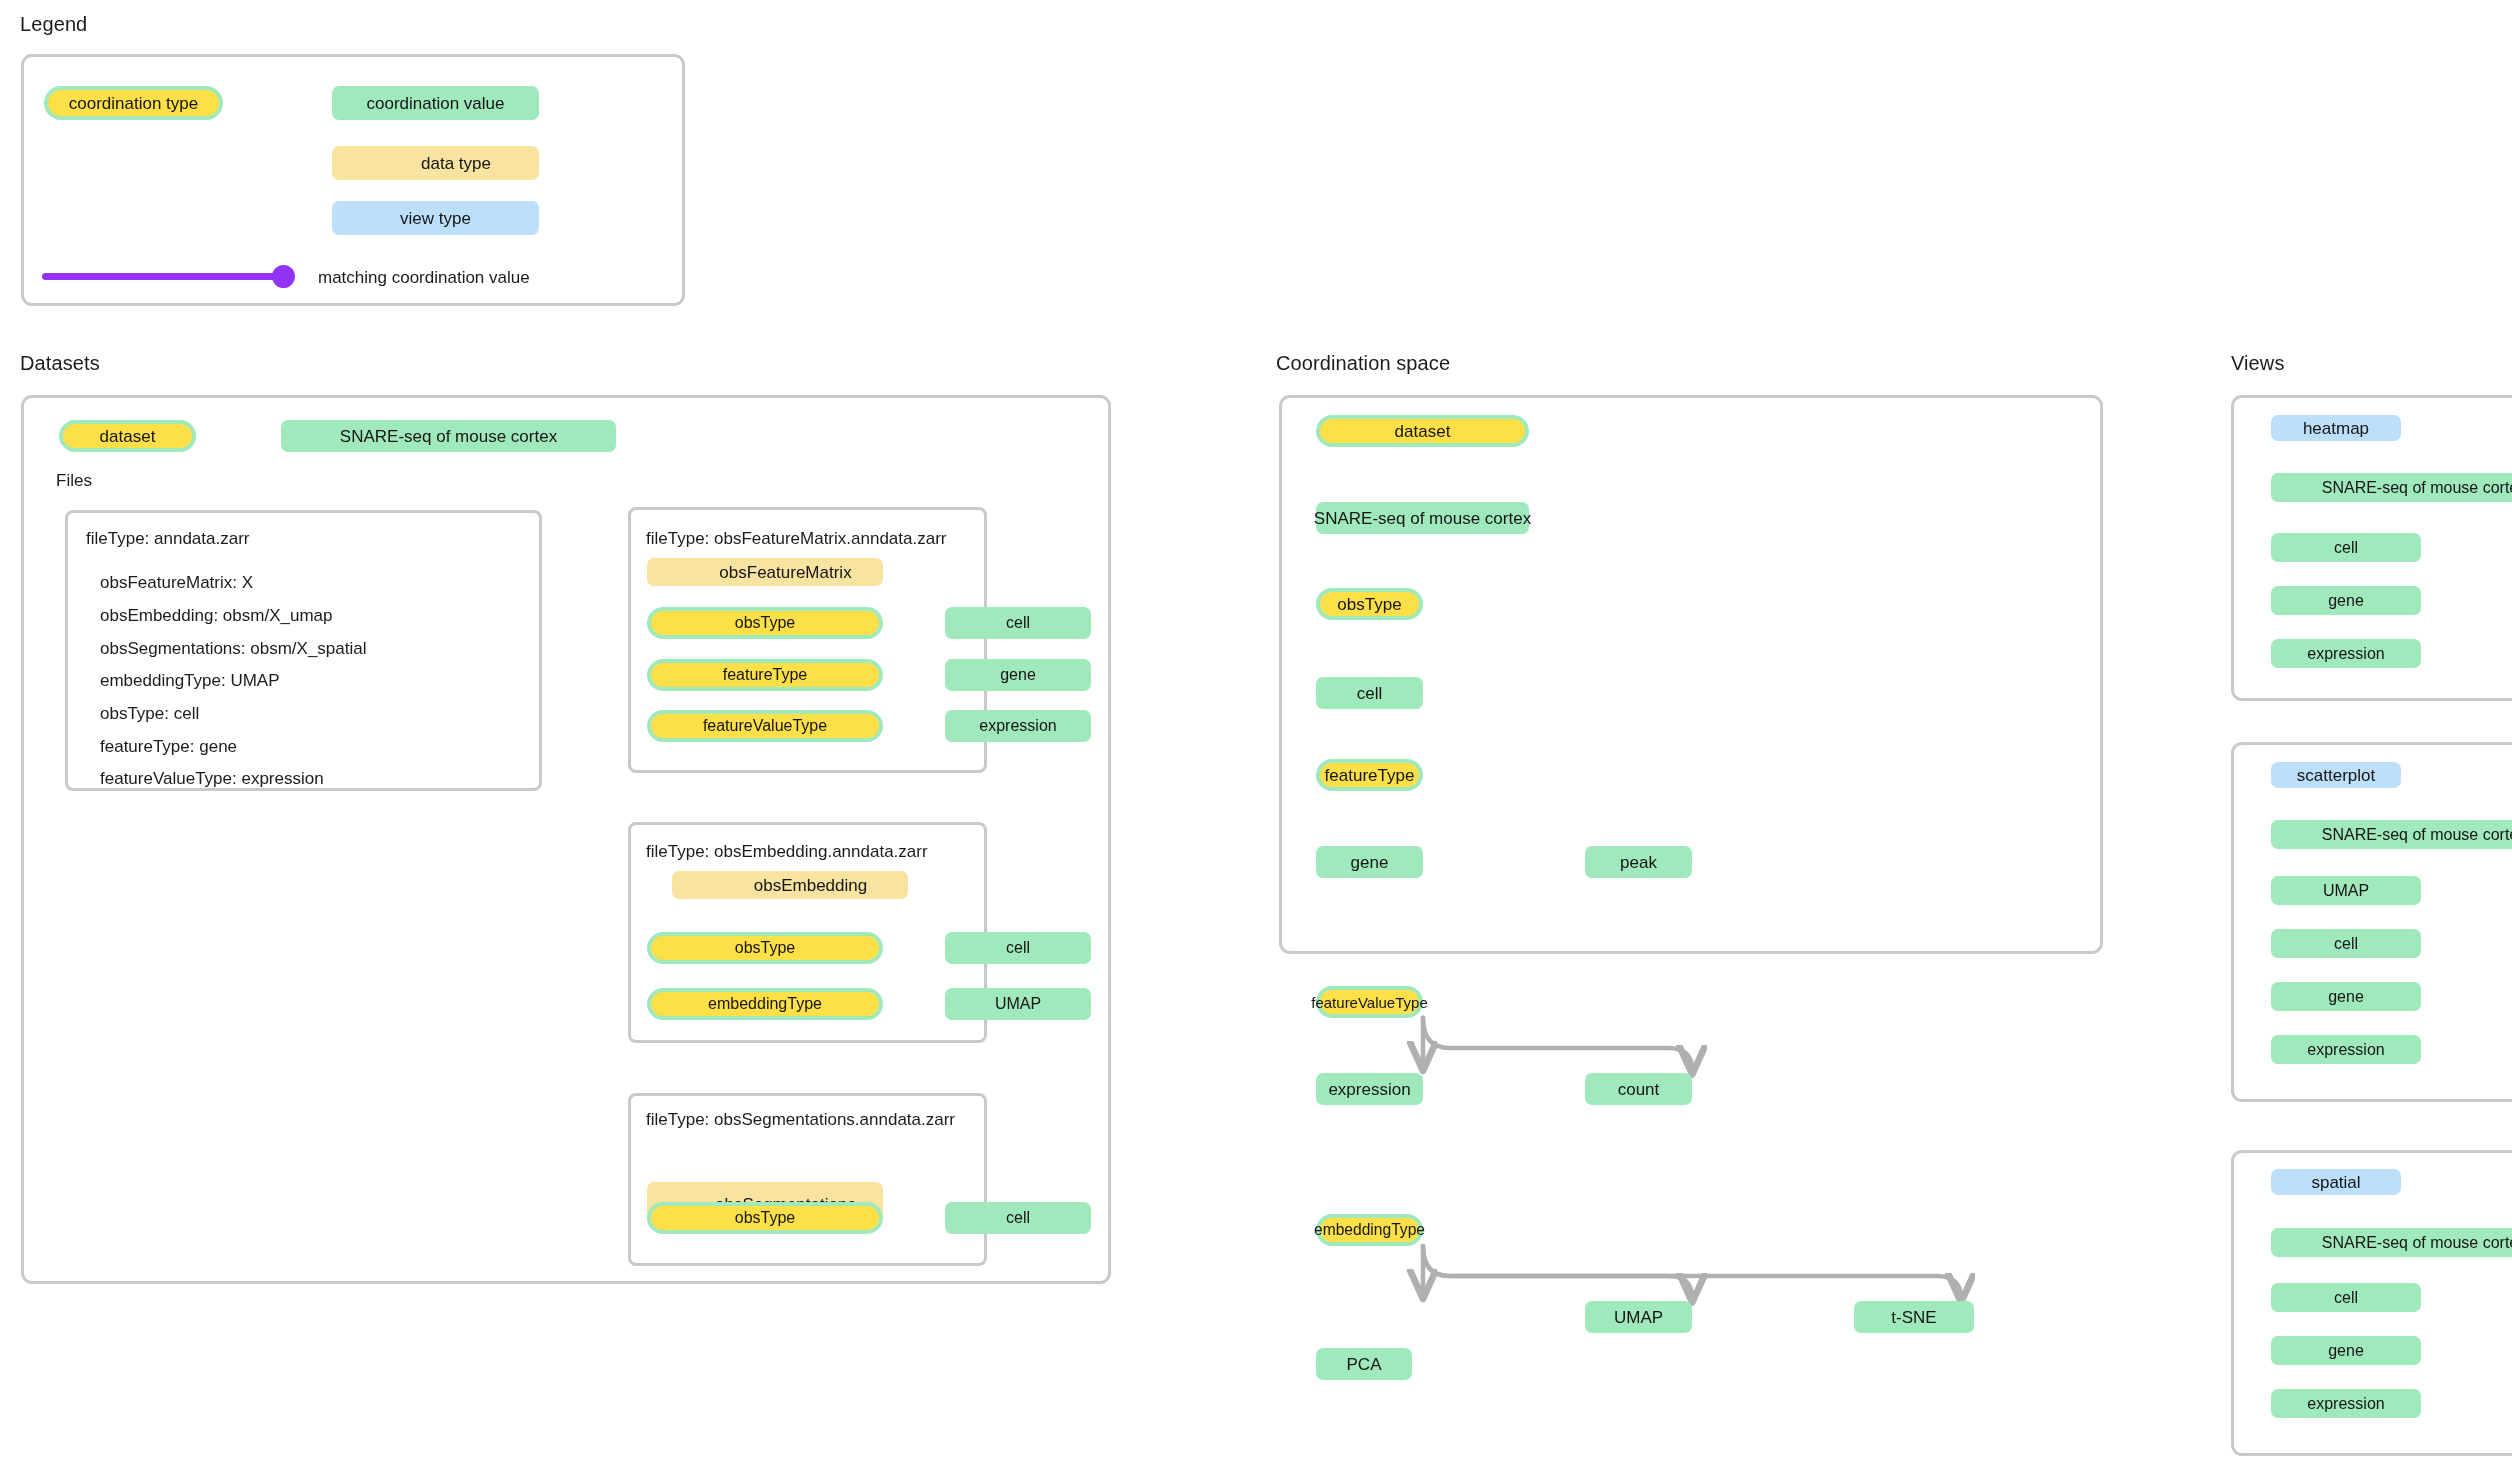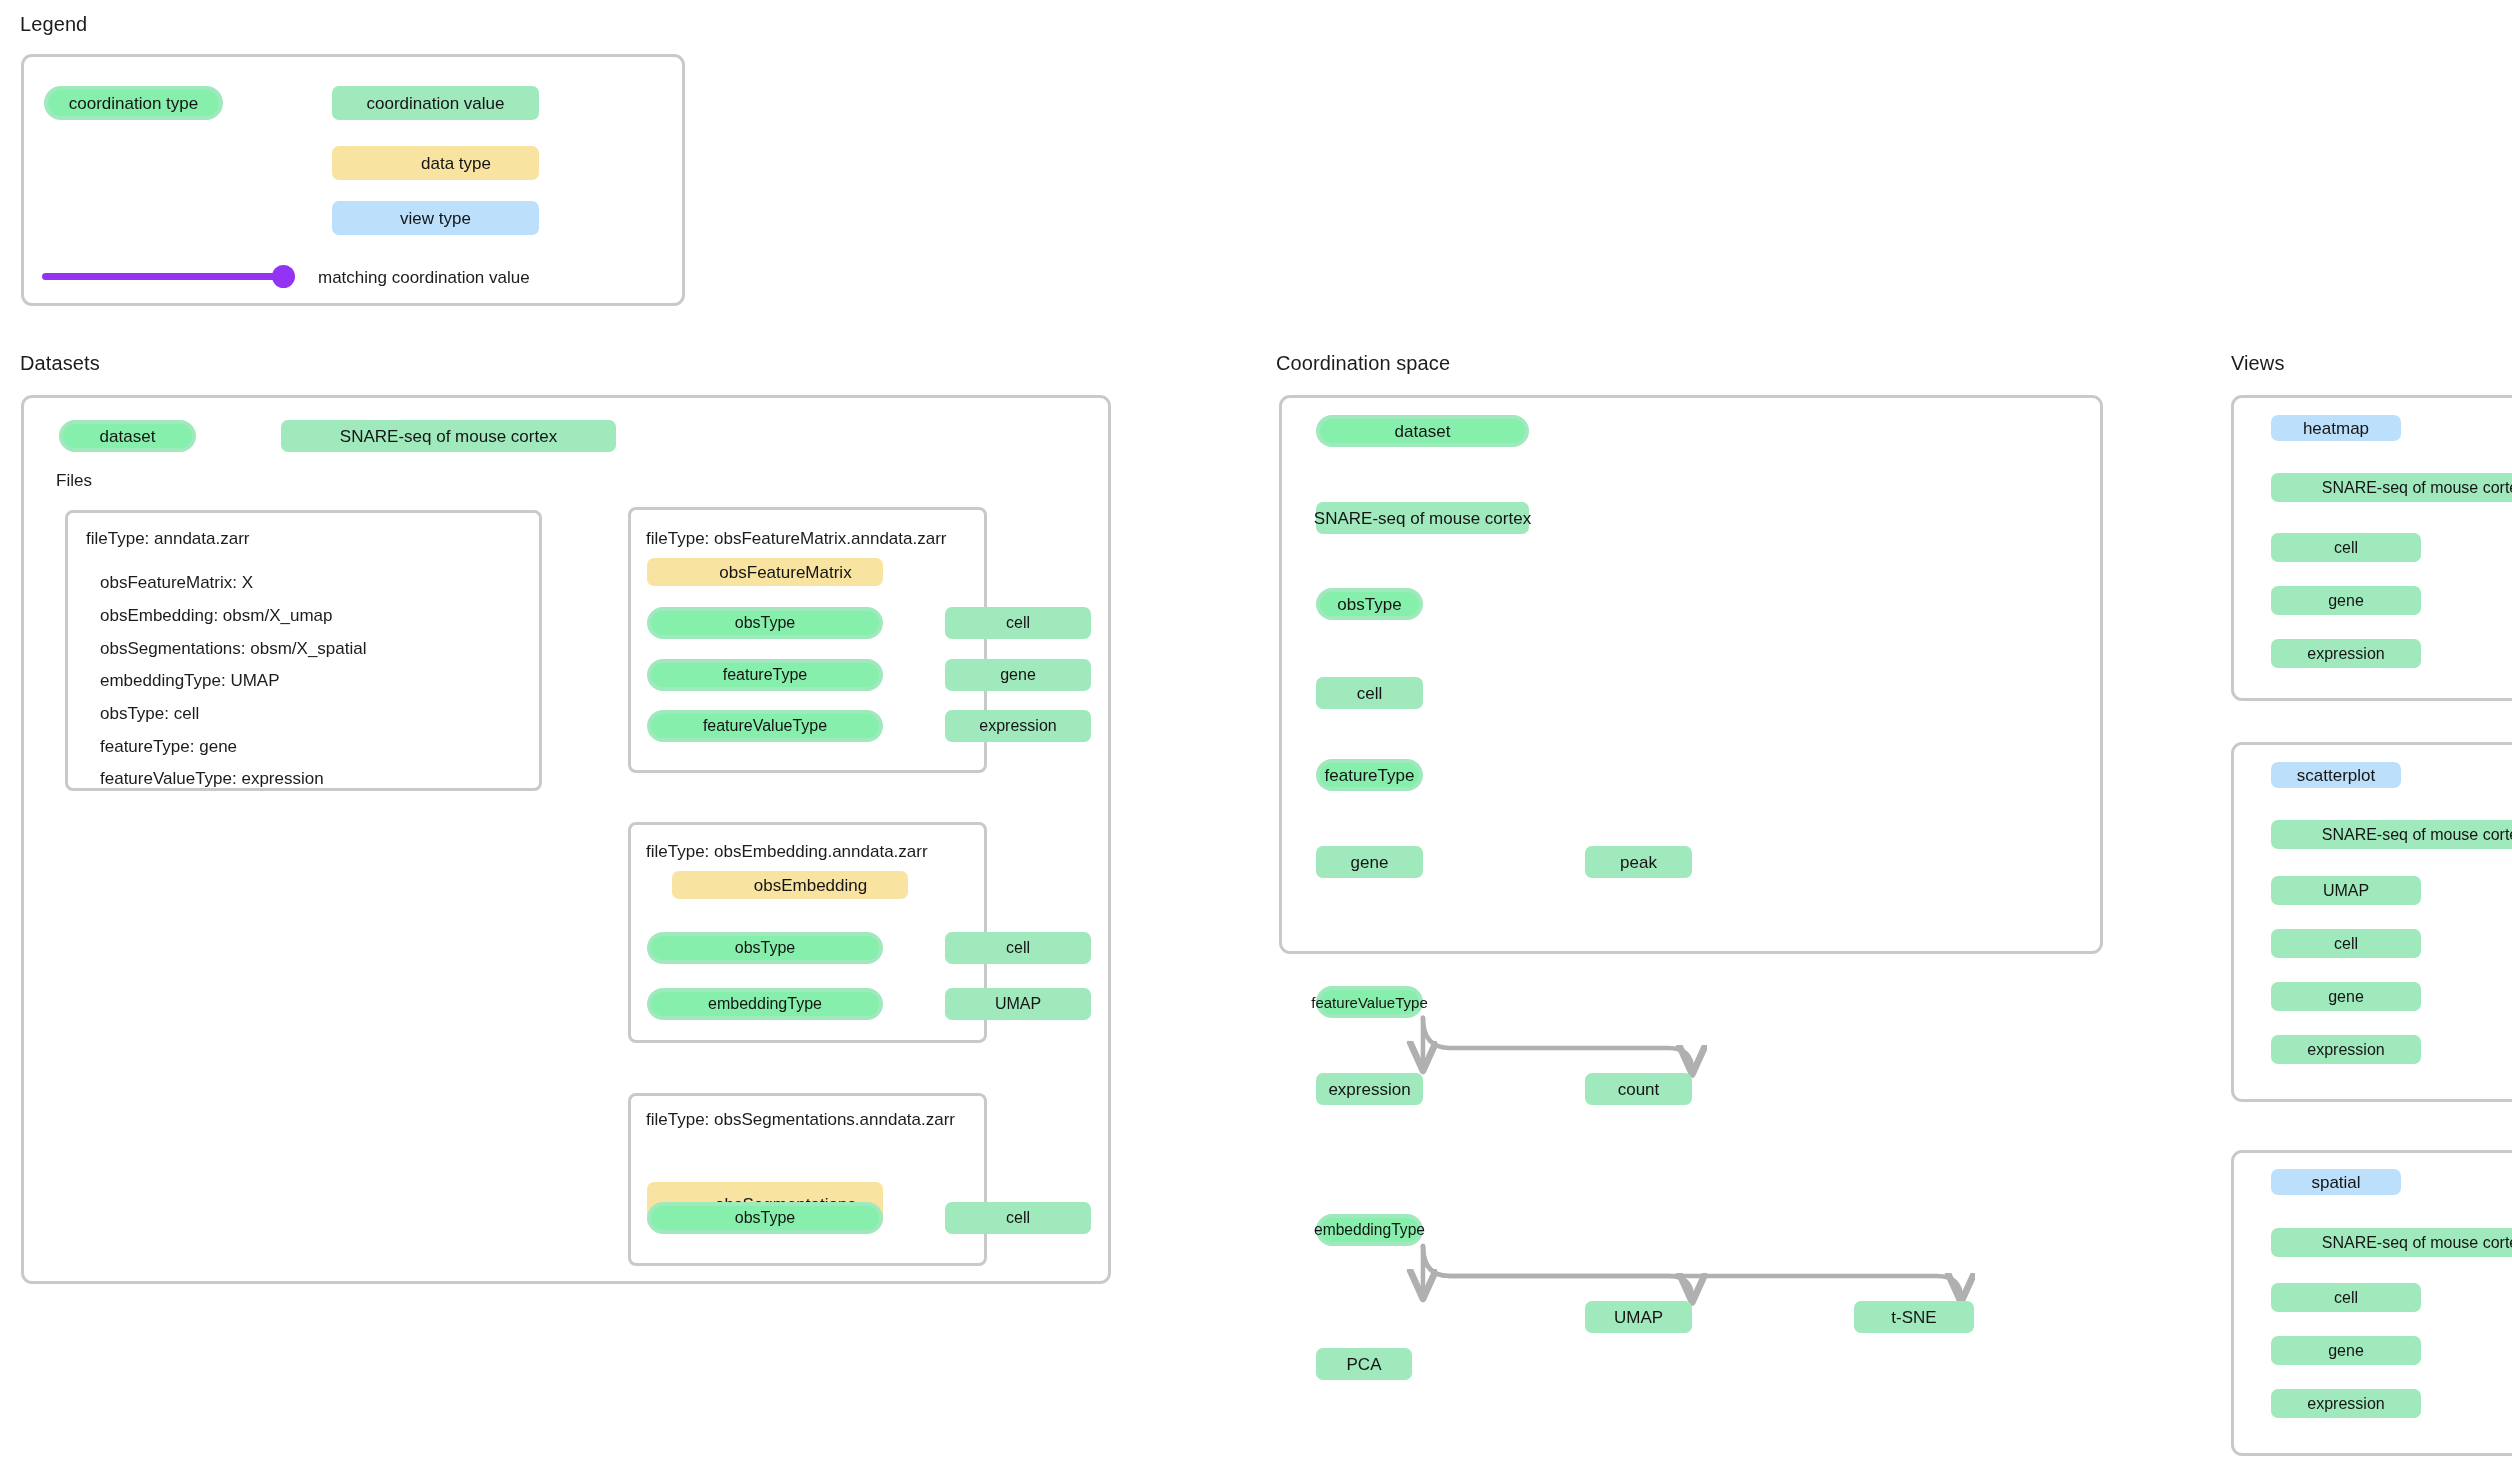--- a/index.html
+++ b/index.html
@@ -14,21 +14,21 @@
   }
   .panel{
     position:absolute;border:3px solid #c9c9c9;border-radius:11px;background:#fff;box-sizing:border-box;
   }
   
   .pill{
     position:absolute;box-sizing:border-box;display:flex;align-items:center;justify-content:center;
     white-space:nowrap;font-size:17px;line-height:1;
   }
   .pill.ctype{            
-    background:#86efac;border:4.5px solid #9fe9bd;border-radius:20px;color:#151515;
+    background:#fde047;border:4.5px solid #9fe9bd;border-radius:20px;color:#151515;
   }
   .pill.cvalue{           
     background:#9fe9bd;border-radius:7px;color:#151515;
   }
   .pill.dtype{            
     background:#f8e3a0;border-radius:7px;color:#151515;padding-left:41px;
   }
   .pill.vtype{            
     background:#bcdffb;border-radius:7px;color:#151515;
   }

